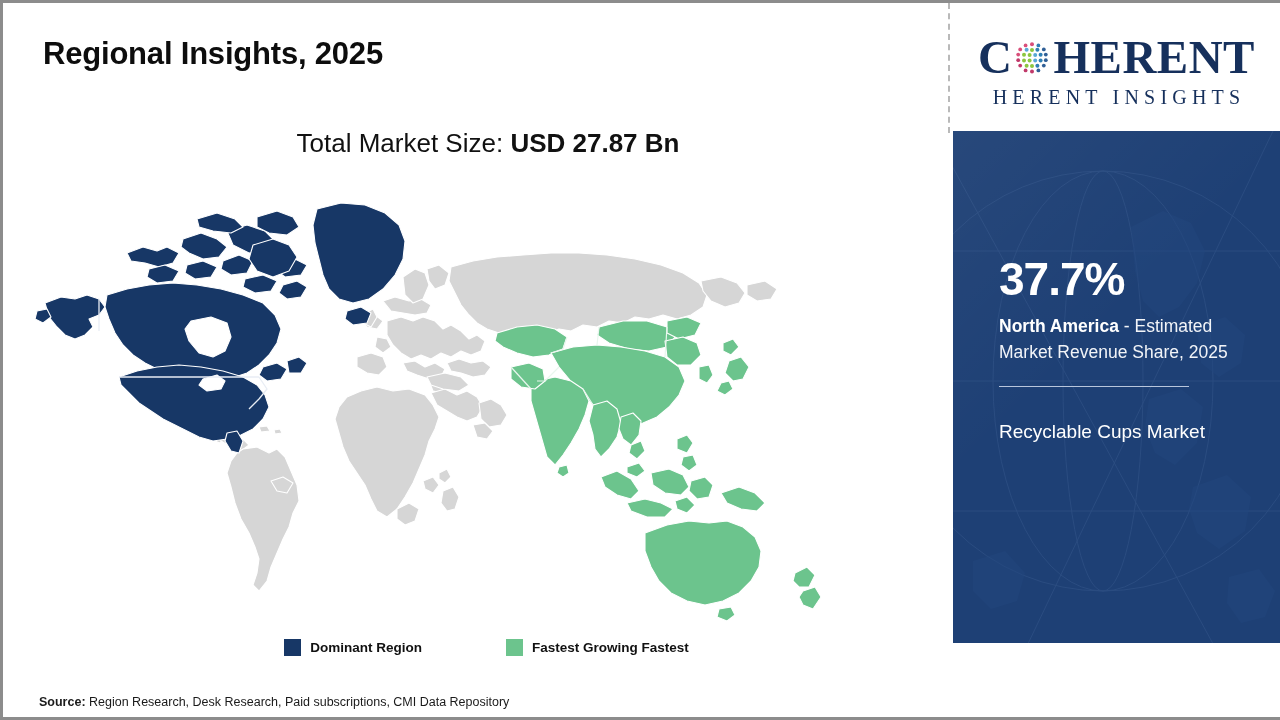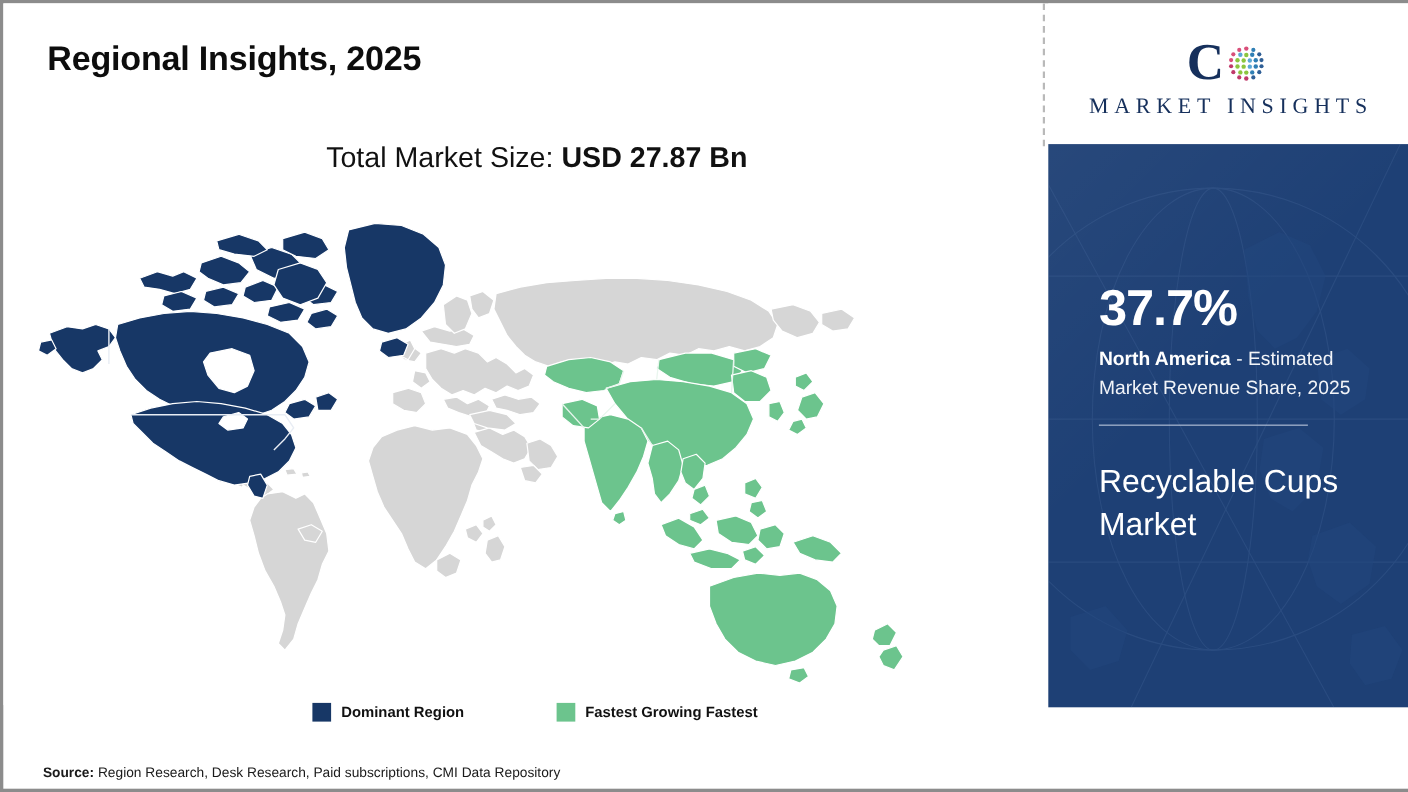--- a/index.html
+++ b/index.html
@@ -205,21 +205,21 @@
 
   #stat-rule {
     margin-top: 20px;
     width: 190px;
     height: 1px;
     background: #b9c6dc;
   }
 
   #market-name {
     margin-top: 32px;
-    font-size: 29px;
+    font-size: 19px;
     color: #ffffff;
     line-height: 1.34;
     font-weight: 400;
   }
 </style>
 </head>
 <body>
 
 <div id="page">
 
@@ -434,22 +434,23 @@
             <circle cx="8.2" cy="27.6" r="1.9" fill="#c0396a"></circle>
             <circle cx="14.6" cy="27.8" r="2.0" fill="#8cc63f"></circle>
             <circle cx="20" cy="28.0" r="2.0" fill="#8cc63f"></circle>
             <circle cx="25.4" cy="27.8" r="2.0" fill="#2f7fb5"></circle>
             <circle cx="31.8" cy="27.6" r="1.9" fill="#2f5f96"></circle>
             <circle cx="13.6" cy="32.4" r="1.9" fill="#c0396a"></circle>
             <circle cx="20" cy="33.4" r="2.0" fill="#c0396a"></circle>
             <circle cx="26.4" cy="32.4" r="1.9" fill="#2f5f96"></circle>
           </g>
         </svg>
+        <span class="logo-letter">HERENT</span>
       </div>
-      <div id="logo-sub">MARKET INSIGHTS</div>
+      <div id="logo-sub">HERENT INSIGHTS</div>
     </div>
 
     <div id="stats-area">
       <svg id="stats-bg" viewBox="0 0 327 586" preserveAspectRatio="xMidYMid slice" xmlns="http://www.w3.org/2000/svg">
         <g stroke="#6f8fc0" stroke-width="1" fill="none" opacity="0.5">
           <ellipse cx="150" cy="250" rx="210" ry="210"></ellipse>
           <ellipse cx="150" cy="250" rx="110" ry="210"></ellipse>
           <ellipse cx="150" cy="250" rx="40" ry="210"></ellipse>
           <path d="M-60 120 L360 120"></path>
           <path d="M-60 250 L360 250"></path>

